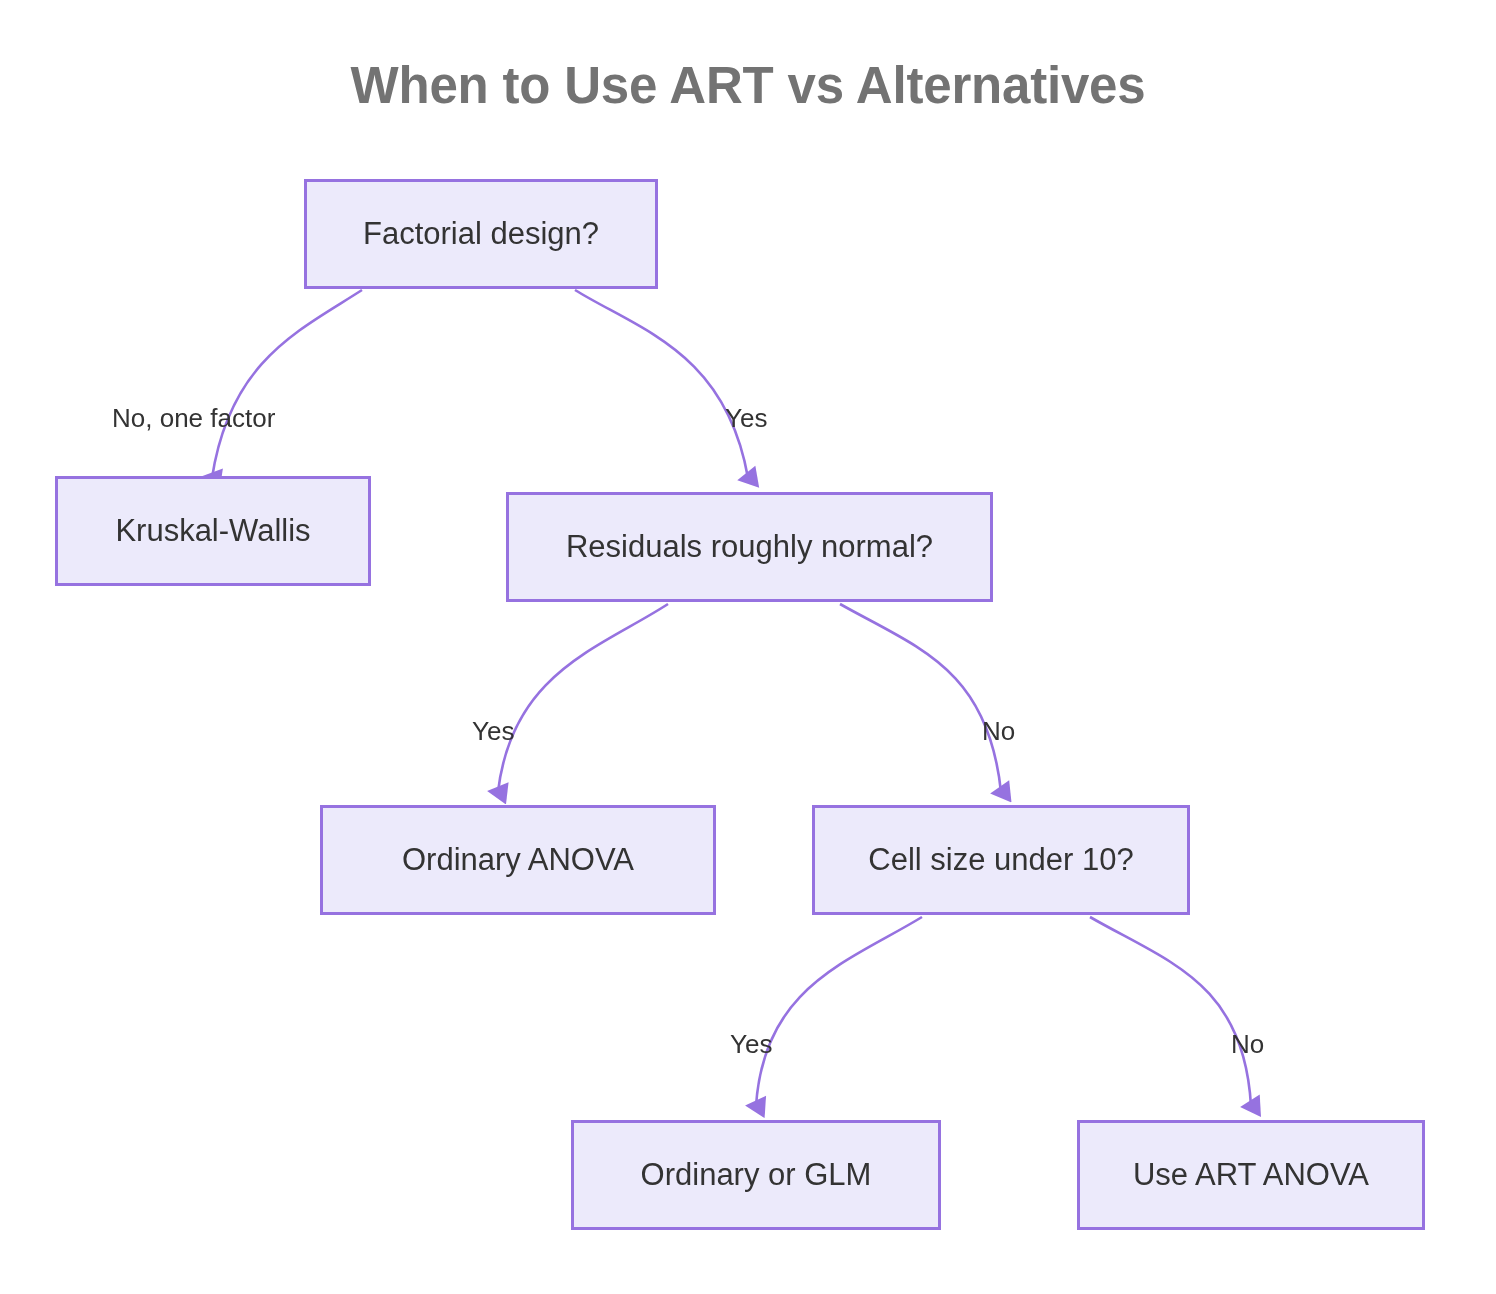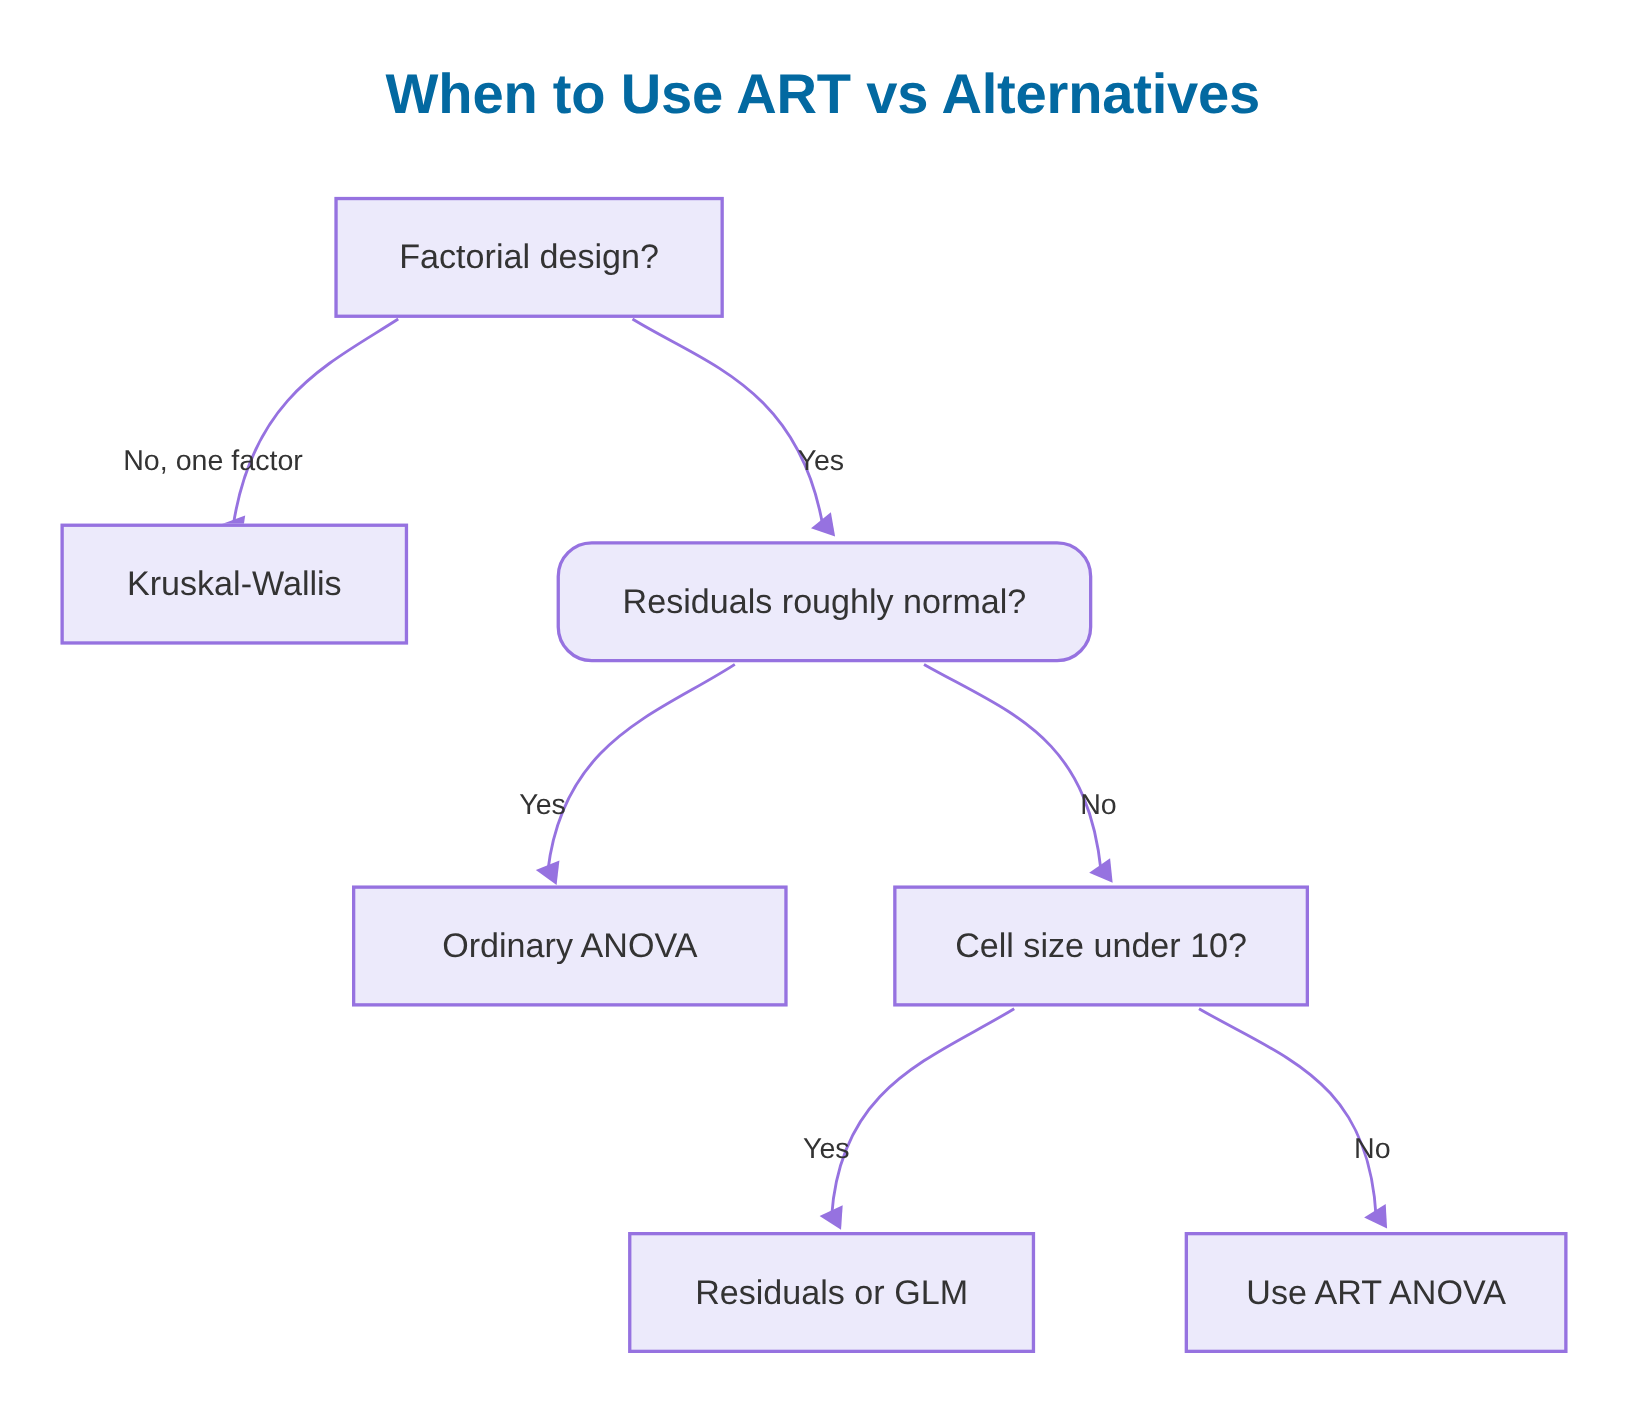--- a/index.html
+++ b/index.html
@@ -21,21 +21,21 @@
     height: 1294px;
   }
   .chart-title {
     position: absolute;
     left: 0;
     top: 56px;
     width: 1496px;
     text-align: center;
     font-size: 51px;
     font-weight: bold;
-    color: #0369a1;
+    color: #737373;
     letter-spacing: -0.2px;
     white-space: nowrap;
   }
   svg.edges {
     position: absolute;
     left: 0;
     top: 0;
     width: 1496px;
     height: 1294px;
     pointer-events: none;
@@ -93,34 +93,34 @@
   </svg>
 
   <div class="node" style="left:304px; top:179px; width:354px; height:110px;">
     <span>Factorial design?</span>
   </div>
 
   <div class="node" style="left:55px; top:476px; width:316px; height:110px;">
     <span>Kruskal-Wallis</span>
   </div>
 
-  <div class="node" style="left:506px; top:492px; width:487px; height:110px;border-radius:32px;">
+  <div class="node" style="left:506px; top:492px; width:487px; height:110px;">
     <span>Residuals roughly normal?</span>
   </div>
 
   <div class="node" style="left:320px; top:805px; width:396px; height:110px;">
     <span>Ordinary ANOVA</span>
   </div>
 
   <div class="node" style="left:812px; top:805px; width:378px; height:110px;">
     <span>Cell size under 10?</span>
   </div>
 
   <div class="node" style="left:571px; top:1120px; width:370px; height:110px;">
-    <span>Residuals or GLM</span>
+    <span>Ordinary or GLM</span>
   </div>
 
   <div class="node" style="left:1077px; top:1120px; width:348px; height:110px;">
     <span>Use ART ANOVA</span>
   </div>
 
   <div class="edge-label" style="left:112px; top:376px;">No, one factor</div>
 
   <div class="edge-label" style="left:725px; top:376px;">Yes</div>
 

